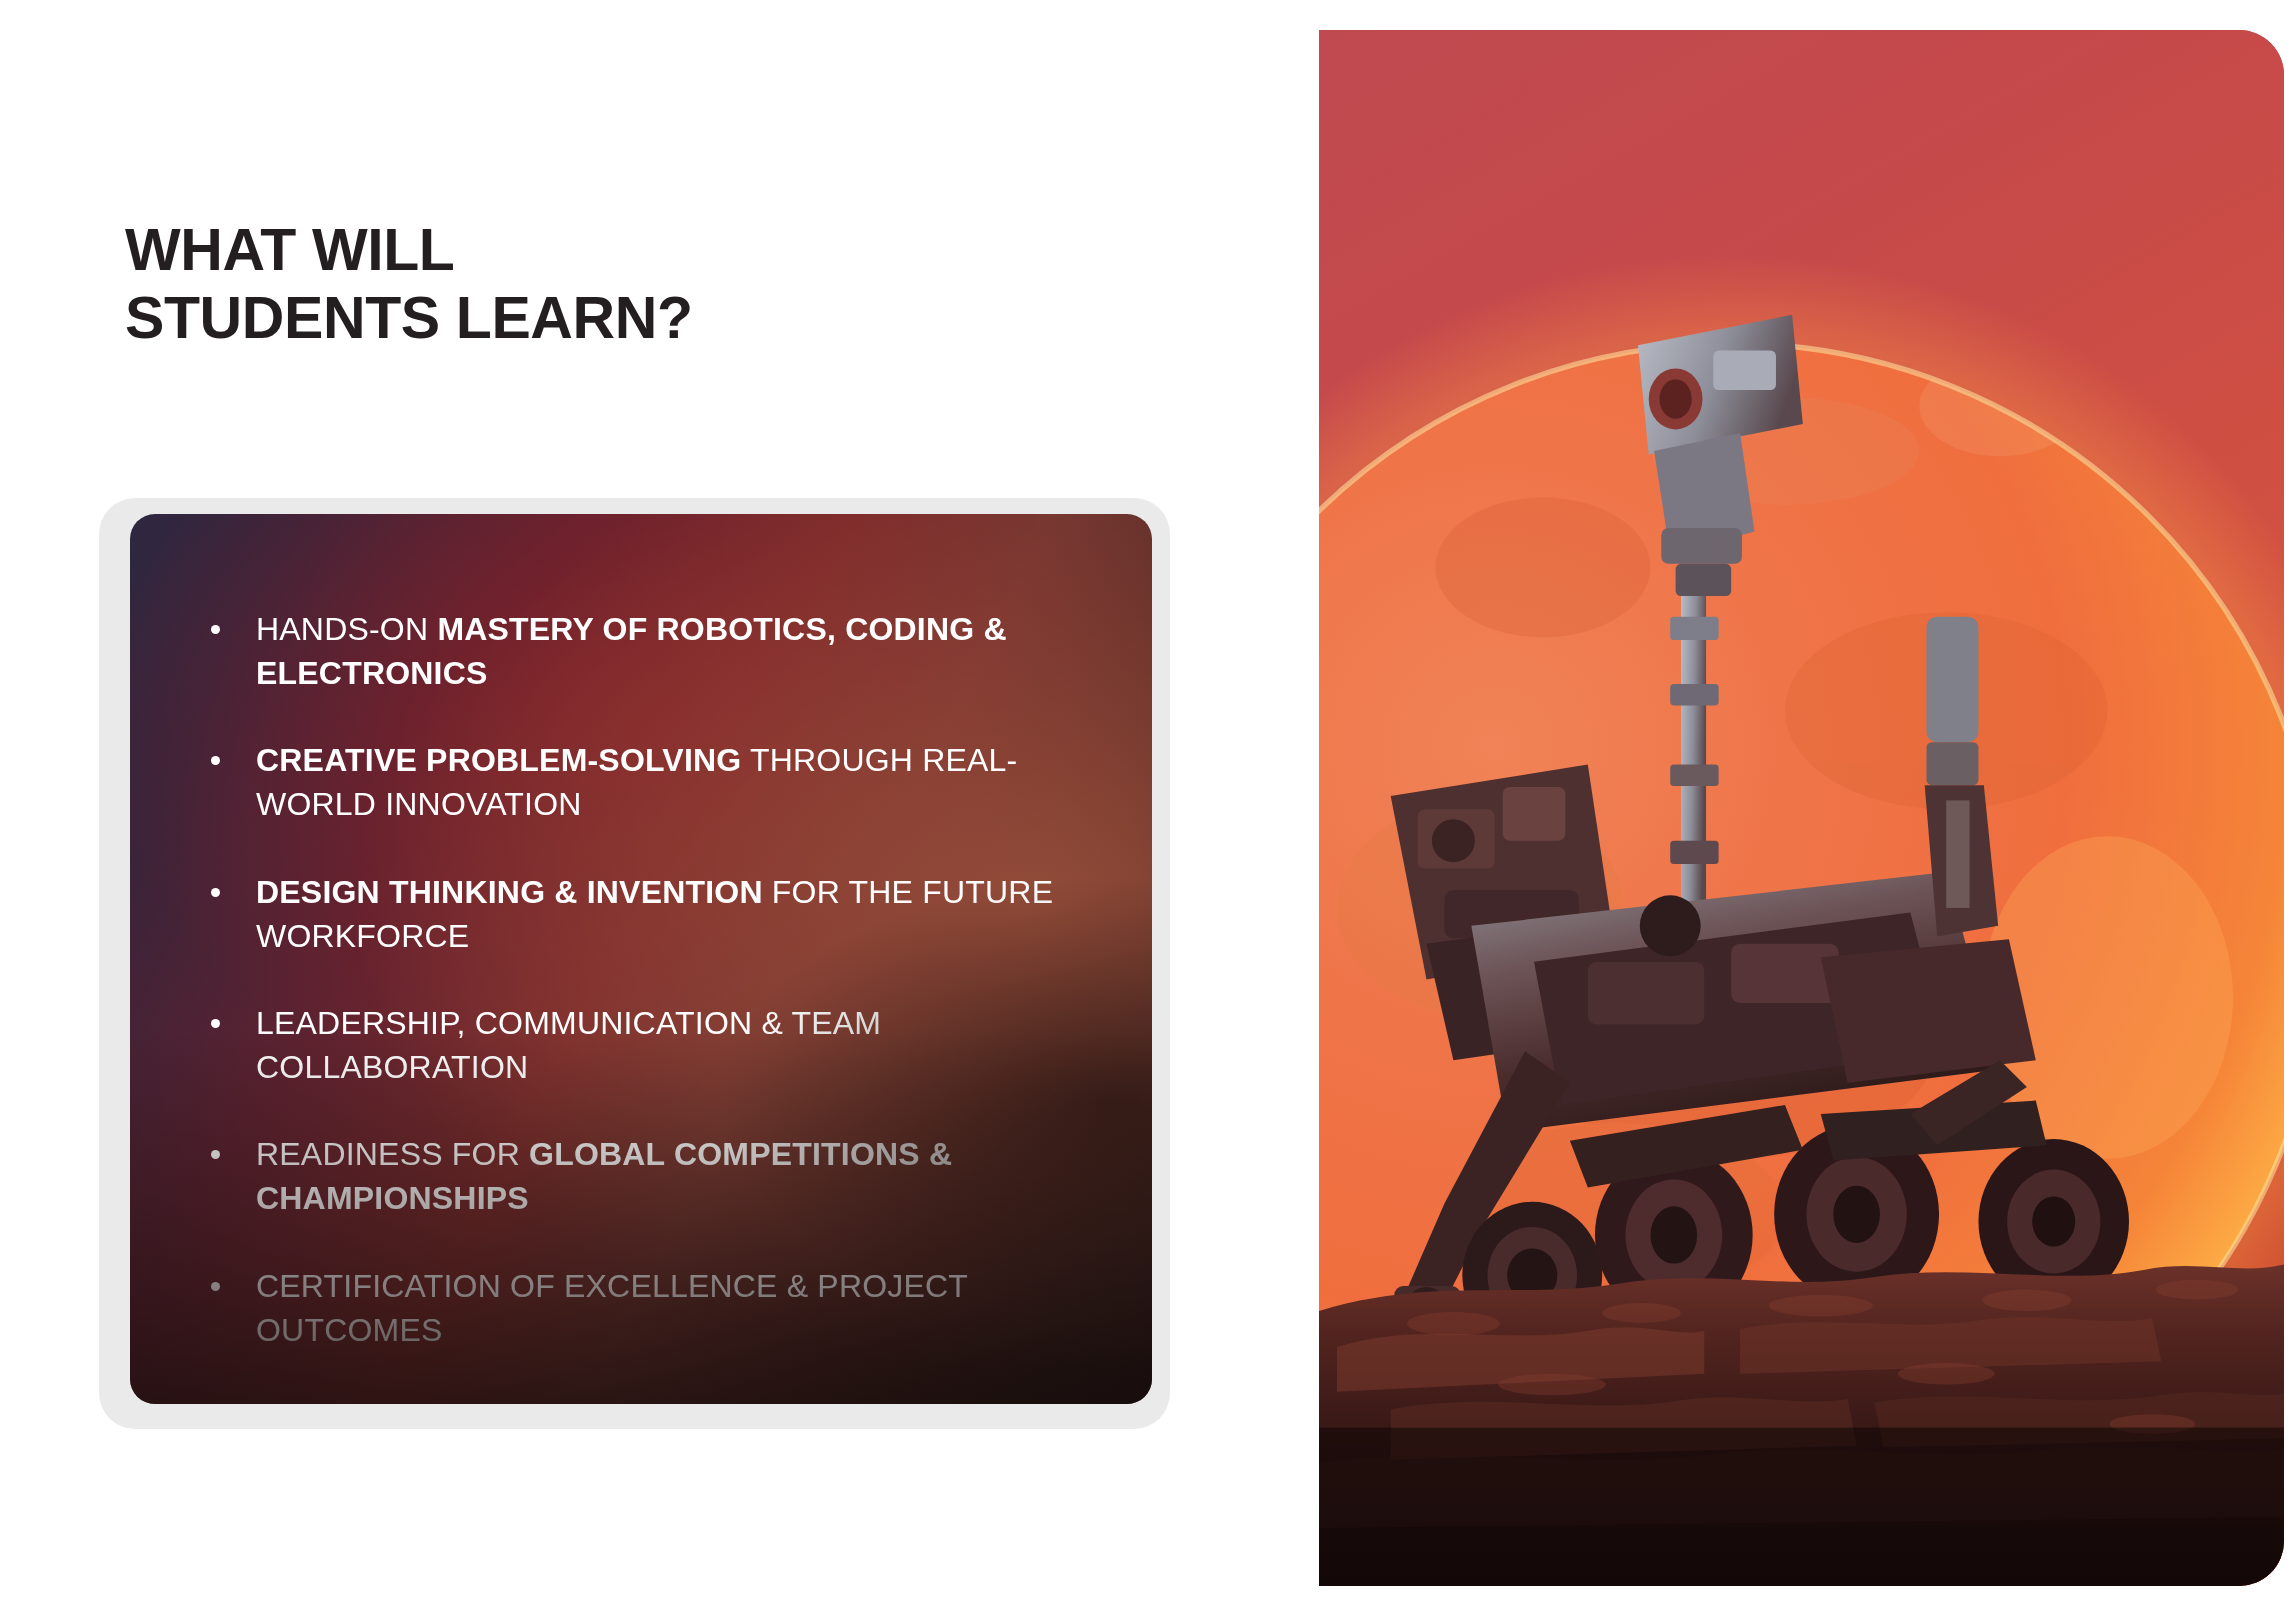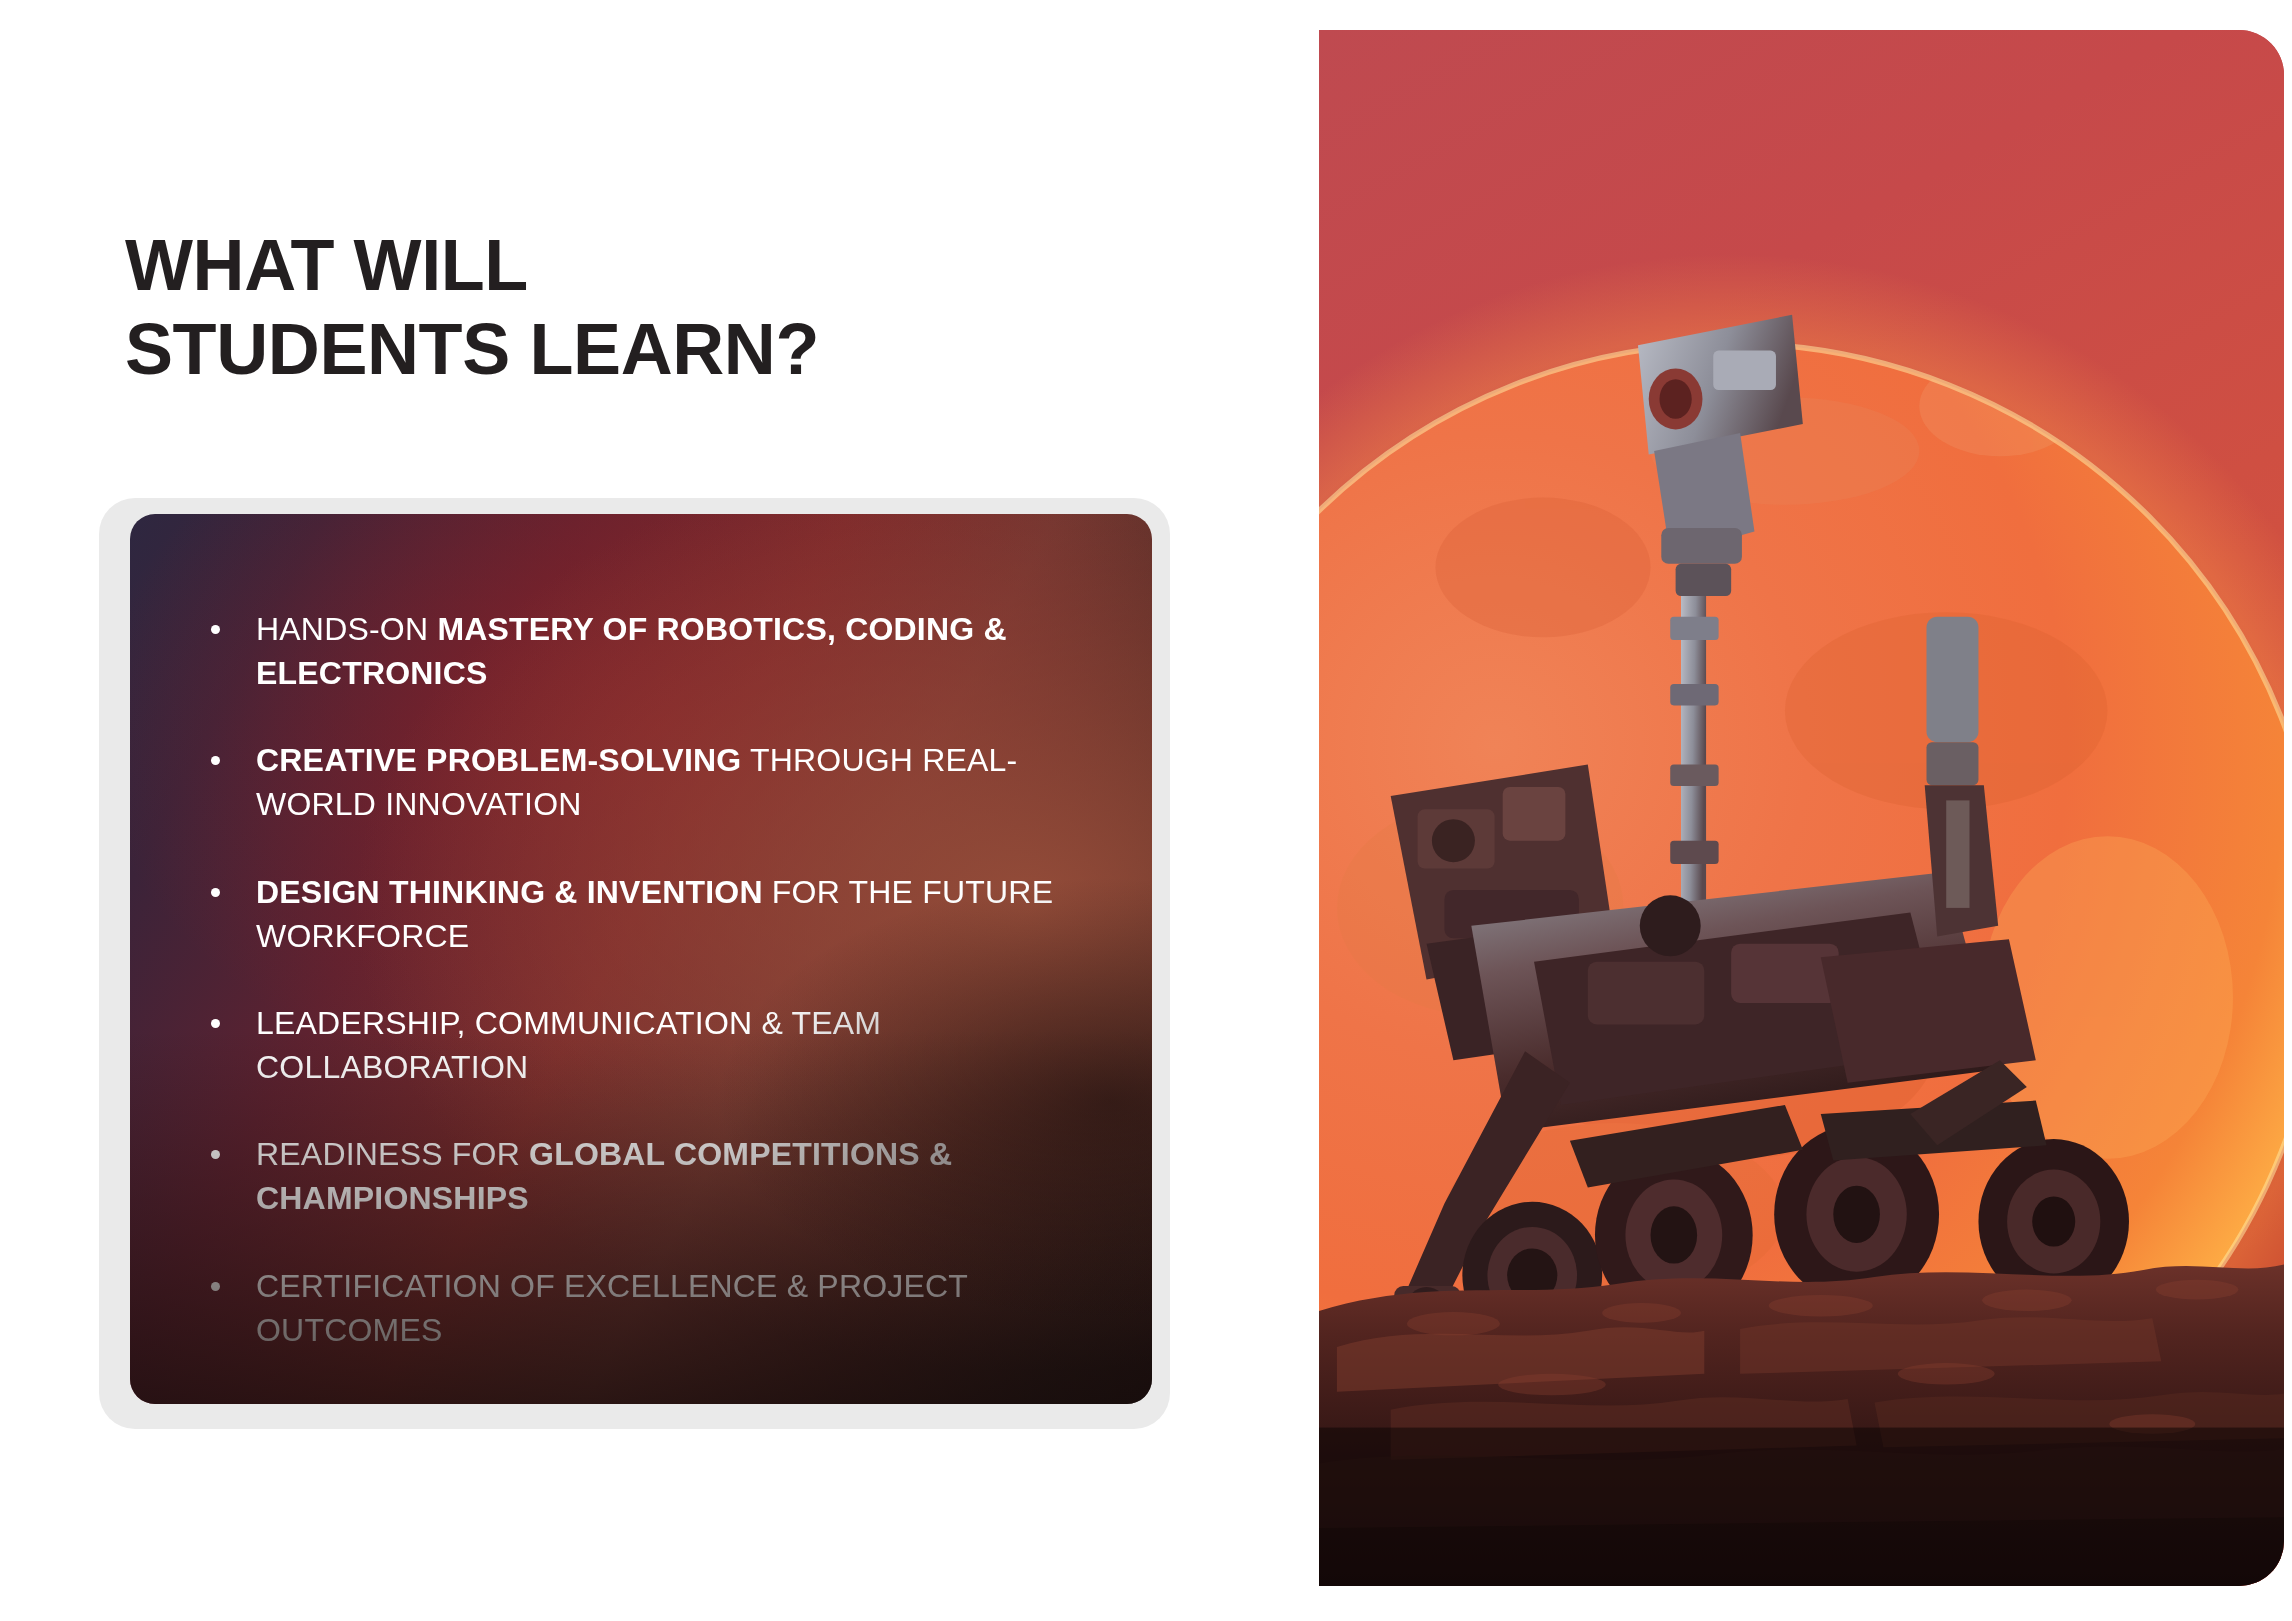--- a/index.html
+++ b/index.html
@@ -28,21 +28,21 @@
     top: 0;
     width: 1290px;
     height: 1622px;
   }
 
   .page-title {
     position: absolute;
     left: 125px;
     top: 176px;
     width: 1075px;
-    font-size: 72px;
+    font-size: 59px;
     line-height: 1.16;
     font-weight: 700;
     letter-spacing: -0.4px;
     color: #231f20;
     text-transform: uppercase;
     white-space: pre-line;
   }
 
   
   .card-frame {

